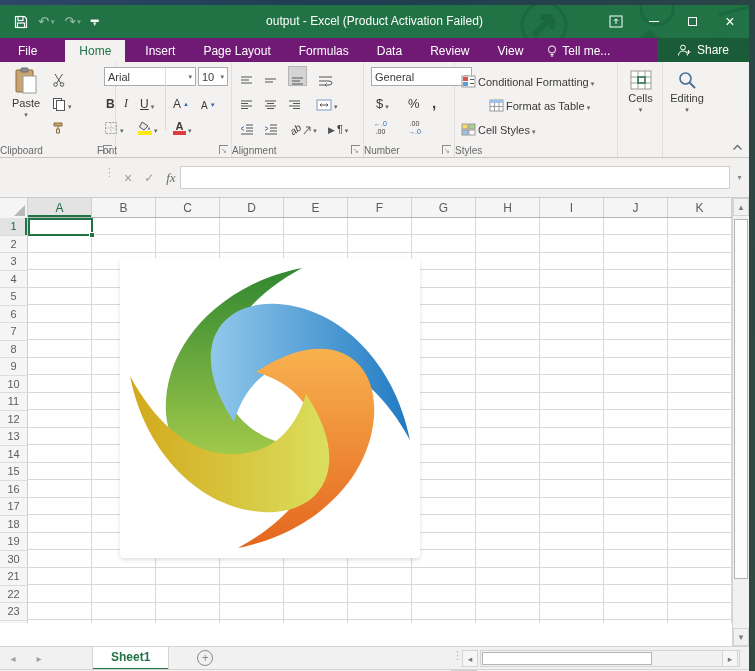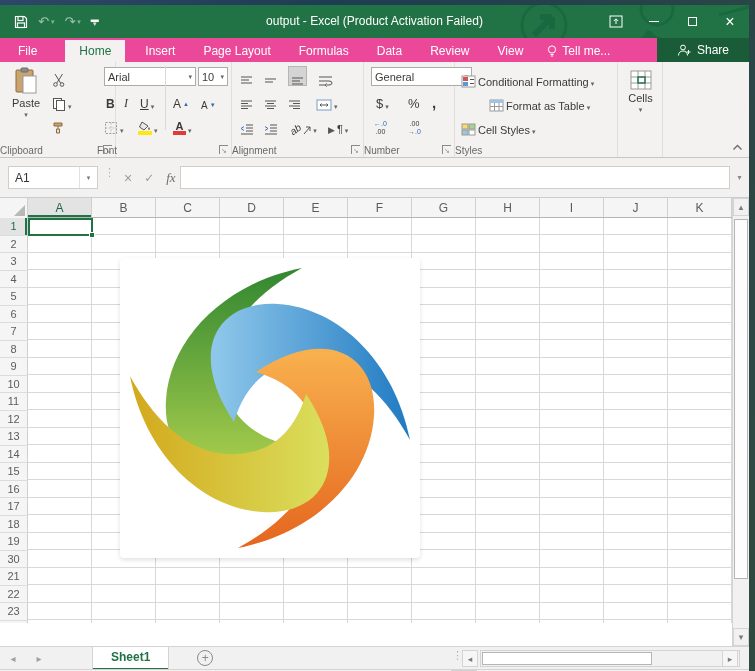--- a/index.html
+++ b/index.html
@@ -17,21 +17,21 @@
   .ddw { font-size:7px; color:rgba(255,255,255,.8); margin-left:2px; }
   .title-text { position:absolute; left:0; right:0; top:0; height:33px; line-height:33px;
     text-align:center; color:#fff; font-size:12px; }
   .winbtns { position:absolute; right:0; top:0; height:33px; display:flex; }
   .winbtn { width:38px; height:33px; display:flex; align-items:center; justify-content:center; color:#fff; }
   .minглиф { border-top:1px solid #fff; width:10px; }
   .maxbox { width:9px; height:9px; border:1px solid #fff; }
   .closex { font-size:16px; line-height:1; }
 
   
-  .tabrow { position:relative; height:24px; background:#ec4899; display:flex; align-items:flex-end; }
+  .tabrow { position:relative; height:24px; background:#701a75; display:flex; align-items:flex-end; }
   .rtab { padding:0 14px; height:22px; line-height:22px; font-size:12px; color:#fff; cursor:default; }
   .rtab.active { background:#f3f2f1; color:#217346; }
   .rtab.file { background:transparent; font-weight:400; margin-left:4px; }
   .tellme { display:flex; align-items:center; gap:5px; color:#fff; font-size:12px; height:22px; padding:0 10px; }
   .sharebox { position:absolute; right:0; top:0; height:24px; width:92px; background:#1a5c38;
     display:flex; align-items:center; justify-content:center; gap:6px; color:#fff; font-size:12px; }
 
   
   .ribbon { position:relative; height:96px; background:#f3f2f1; border-bottom:1px solid #c8c6c4; font-size:11px; color:#3b3a39; }
   .grp { position:absolute; top:0; bottom:0; border-right:1px solid #e1dfdd; }
@@ -429,33 +429,39 @@
           <svg width="22" height="20" viewBox="0 0 22 20">
               <rect x="1" y="1" width="20" height="18" fill="#fff" stroke="#9a9a9a"></rect>
               <path d="M1 7 h20 M1 13 h20 M8 1 v18 M15 1 v18" stroke="#9a9a9a"></path>
               <rect x="8" y="7" width="7" height="6" fill="none" stroke="#217346" stroke-width="1.4"></rect>
             </svg>
           <span>Cells</span>
           <span class="dds">▾</span>
         </div>
       </div>
 
+      <div class="grp" style="left:663px; width:48px; border-right:none;">
+        <div class="bigbtn" style="left:3px; top:8px; width:42px;">
+          <svg width="20" height="20" viewBox="0 0 20 20">
+              <circle cx="8.5" cy="8.5" r="5.5" fill="none" stroke="#4a6f96" stroke-width="1.6"></circle>
+              <path d="M12.8 12.8 L18 18" stroke="#4a6f96" stroke-width="2"></path>
+            </svg>
+          <span>Editing</span>
+          <span class="dds">▾</span>
+        </div>
+      </div>
 
       <span class="chev">
         <svg width="11" height="7" viewBox="0 0 11 7">
             <path d="M1.5 5.5 L5.5 1.5 L9.5 5.5" fill="none" stroke="#6a6a6a" stroke-width="1.3"></path>
           </svg>
       </span>
     </div>
 
     <div class="fbar">
-      <div class="namebox">
-        <span class="nb-val">A1</span>
-        <span class="nb-dd">▾</span>
-      </div>
       <div class="fdots">⋮</div>
       <div class="fbtns">
         <span style="font-size:14px;">×</span>
         <span style="font-size:12px;">✓</span>
         <span class="fxl">fx</span>
       </div>
       <div class="finput"></div>
       <div class="fexp">▾</div>
     </div>
 

